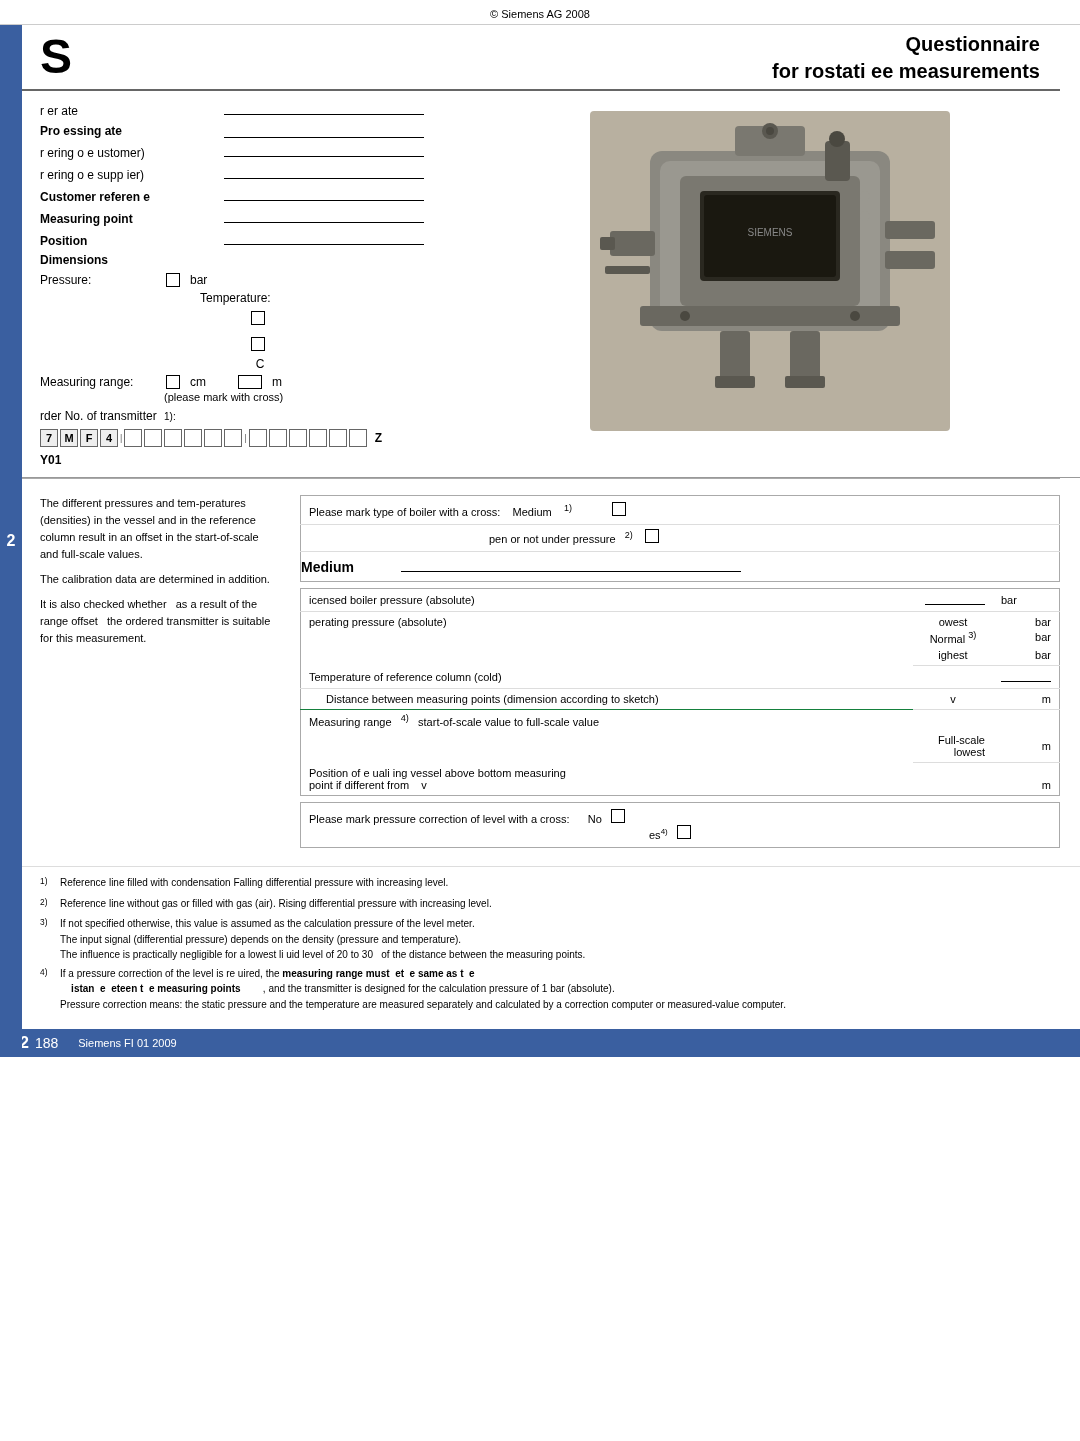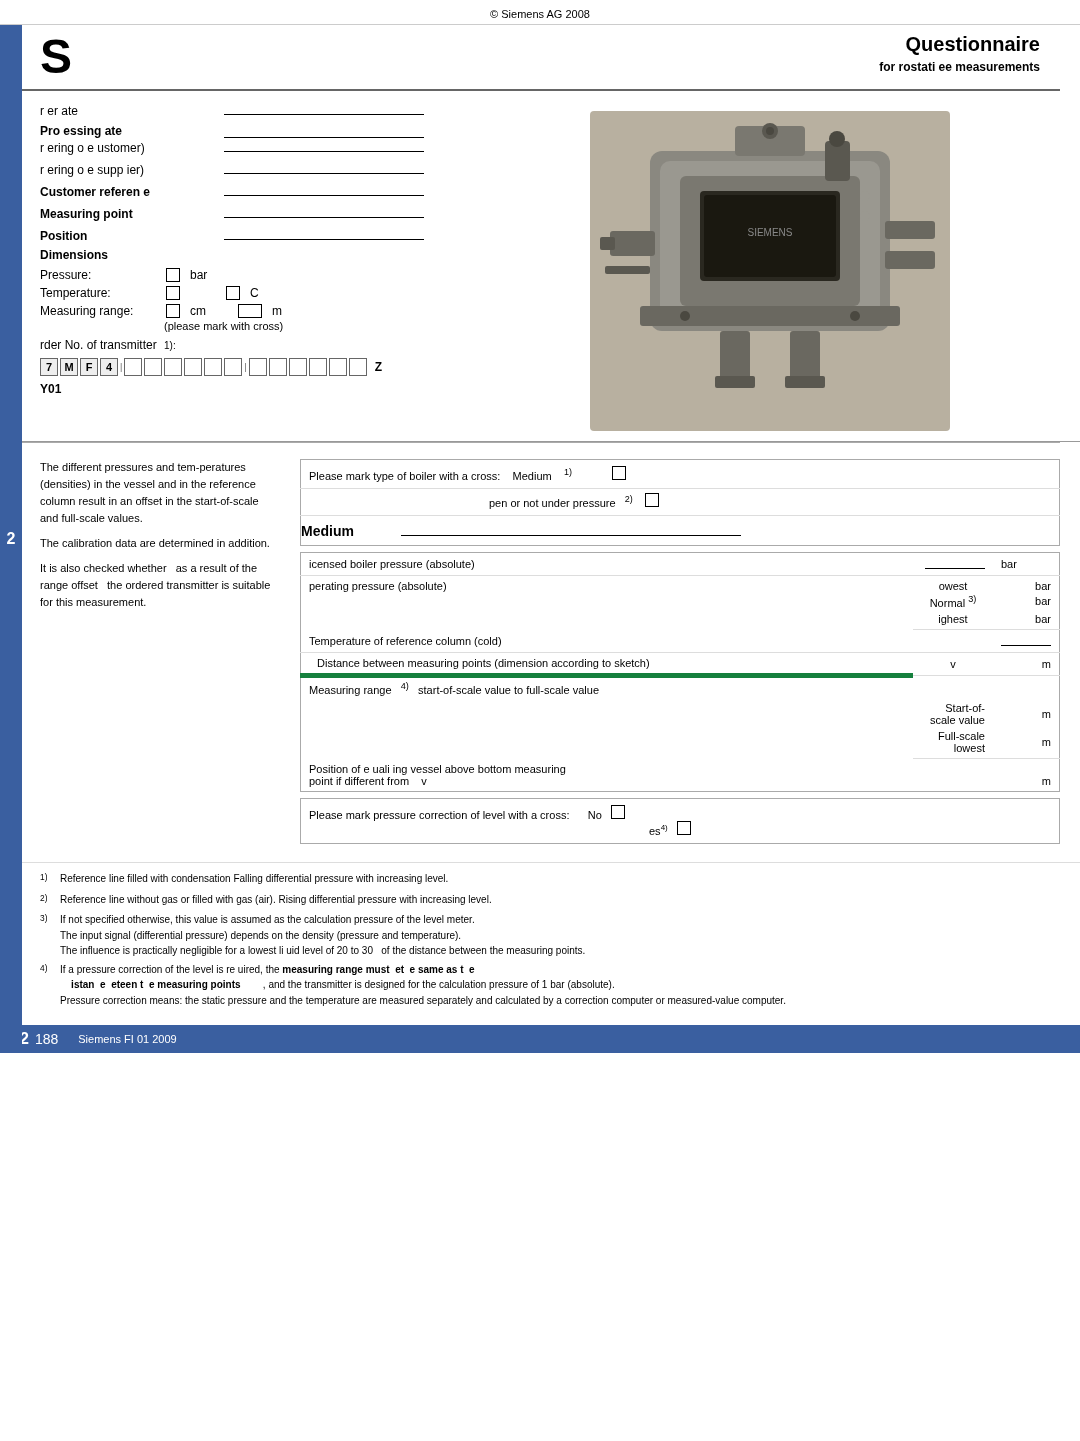--- a/index.html
+++ b/index.html
@@ -27,36 +27,36 @@
 <div style="position:relative;">
 
   <div class="sidebar-blue" style="position:absolute; left:0; top:0; bottom:0; width:22px; background:#3a5fa0; z-index:10; display:flex; align-items:center; justify-content:center;">
     <span style="color:#fff; font-weight:bold; font-size:16px;">2</span>
   </div>
 
   <div style="display:flex; justify-content:space-between; align-items:flex-start; padding: 8px 40px 4px 40px;">
     <div class="logo-s">S</div>
     <div style="text-align:right;">
       <div style="font-size:20px; font-weight:bold;">Questionnaire</div>
-      <div style="font-size:12px; font-weight:bold; margin-top:4px;">for  rostati  ee  measurements</div>
+      <div style="font-size:20px; font-weight:bold; margin-top:4px;">for  rostati  ee  measurements</div>
     </div>
   </div>
 
   <hr style="border:none; border-top:2px solid #666; margin: 0 20px 0 22px;">
 
   <div style="display:flex; padding:10px 20px 10px 40px; border-bottom:1px solid #999;">
 
     <div style="width:440px; font-size:12px;">
 
       <div style="display:flex; align-items:baseline; margin-bottom:6px;">
         <span style="min-width:180px;">r er  ate</span>
         <span class="field-line"></span>
       </div>
 
-      <div style="display:flex; align-items:flex-start; ">
+      <div style="display:flex; align-items:flex-start; margin-bottom:5px;">
         <span style="min-width:180px; font-weight:bold;">Pro  essing  ate</span>
         <span class="field-line"></span>
       </div>
 
       <div style="display:flex; align-items:baseline; margin-bottom:5px;">
         <span style="min-width:180px;">r  ering  o  e     ustomer)</span>
         <span class="field-line"></span>
       </div>
 
       <div style="display:flex; align-items:baseline; margin-bottom:5px;">
@@ -82,21 +82,21 @@
       <div style="margin-bottom:6px;">
         <span style="font-weight:bold;">Dimensions</span>
       </div>
 
       <div style="display:flex; align-items:center; margin-bottom:4px; gap:6px;">
         <span style="min-width:120px;">Pressure:</span>
         <span class="checkbox-sq"></span>
         <span>bar</span>
       </div>
 
-      <div style="display:flex; align-items:center; margin-bottom:4px; gap:6px;">
+      <div style="display:flex; align-items:center; margin-bottom:4px; gap:6px;flex-direction:column;">
         <span style="min-width:120px;">Temperature:</span>
         <span class="checkbox-sq"></span>
         <span style="width:30px;"></span>
         <span class="checkbox-sq"></span>
         <span>C</span>
       </div>
 
       <div style="display:flex; align-items:center; margin-bottom:2px; gap:6px;">
         <span style="min-width:120px;">Measuring range:</span>
         <span class="checkbox-sq"></span>
@@ -269,39 +269,32 @@
         </tr>
         <tr>
           <td style="padding:4px 8px; border-bottom:1px solid #ddd;" colspan="2">
             <span>Temperature of reference column (cold)</span>
           </td>
           <td style="padding:4px 8px; border-bottom:1px solid #ddd; text-align:right;">
             <span style="border-bottom:1px solid #000; display:inline-block; width:50px; height:12px;"></span>
           </td>
         </tr>
         <tr>
-          <td style="padding:4px 16px; border-bottom:5px solid #15803d;" colspan="1">
+          <td style="padding:4px 25px; border-bottom:1px solid #15803d;" colspan="1">
             <span>Distance between measuring points (dimension according to sketch)</span>
           </td>
           <td style="padding:4px 8px; border-bottom:1px solid #ddd; text-align:center;">
             <span>v</span>
           </td>
           <td style="padding:4px 8px; border-bottom:1px solid #ddd; text-align:right;">m</td>
         </tr>
         <tr>
           <td style="padding:4px 8px;" colspan="3">
             <span>Measuring range &nbsp; <sup>4)</sup> &nbsp; start-of-scale value to full-scale value</span>
           </td>
-        </tr>
-        <tr>
-          <td style="padding:2px 8px;"></td>
-          <td style="padding:2px 8px; text-align:right;">
-            <span>Start-of-scale value</span>
-          </td>
-          <td style="padding:2px 8px; text-align:right;">m</td>
         </tr>
         <tr>
           <td style="padding:2px 8px 4px 8px;"></td>
           <td style="padding:2px 8px 4px 8px; text-align:right; border-bottom:1px solid #ddd;">
             <span>Full-scale lowest</span>
           </td>
           <td style="padding:2px 8px 4px 8px; text-align:right; border-bottom:1px solid #ddd;">m</td>
         </tr>
         <tr>
           <td style="padding:4px 8px;" colspan="1">

